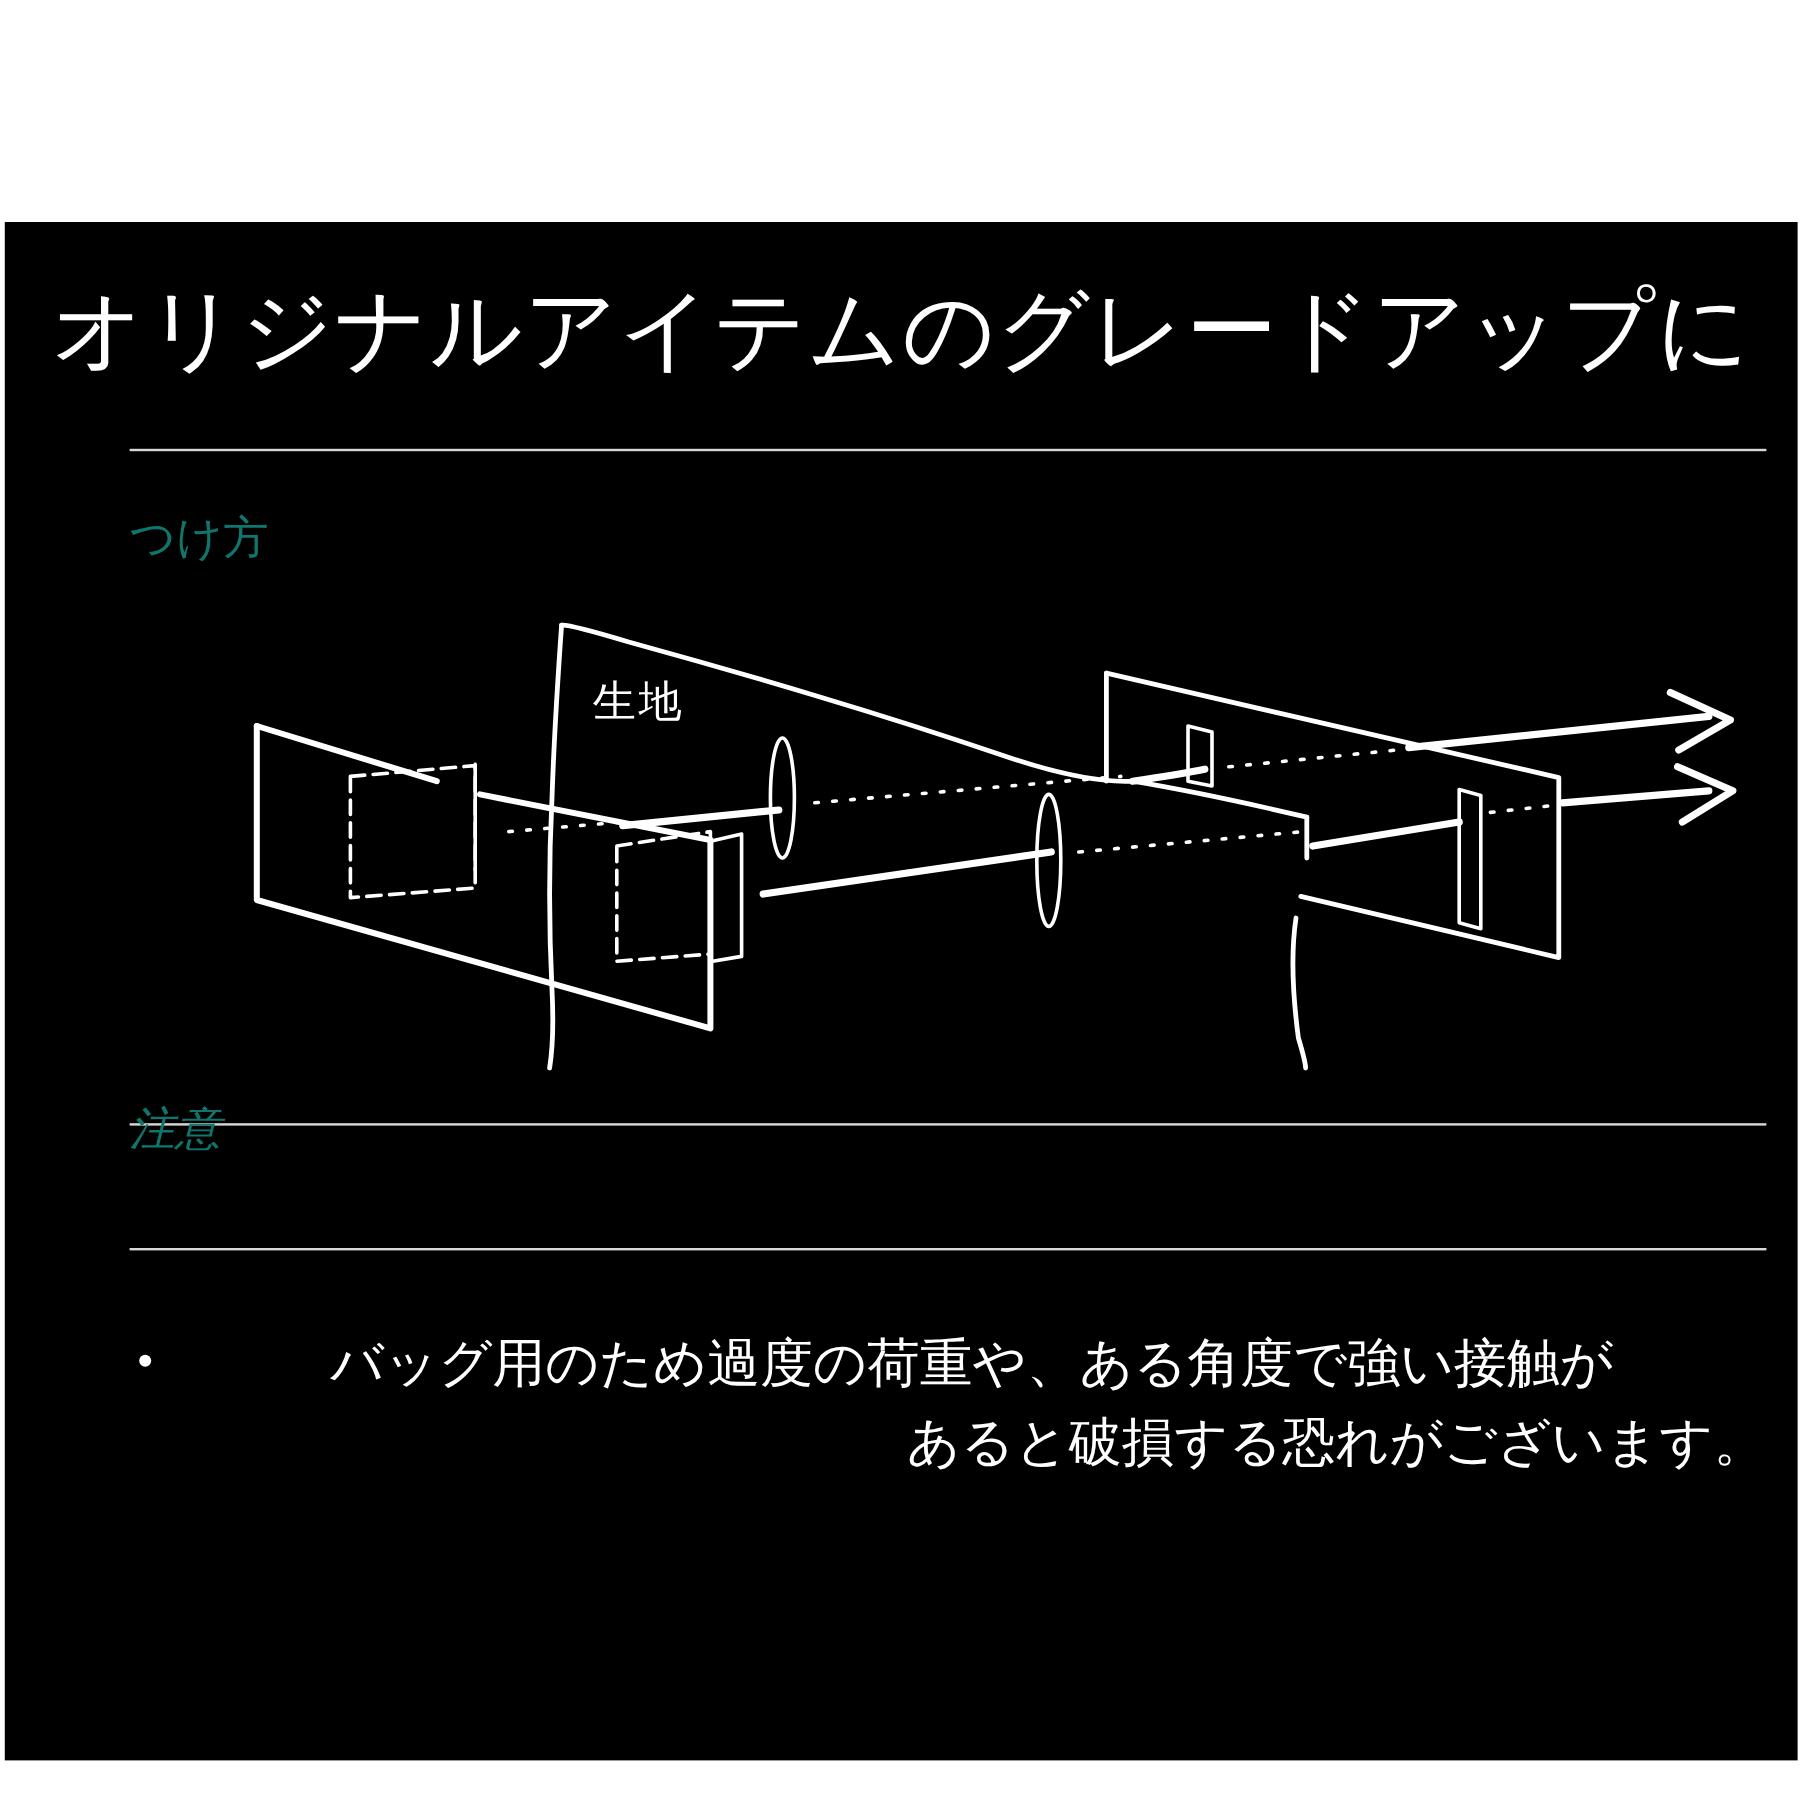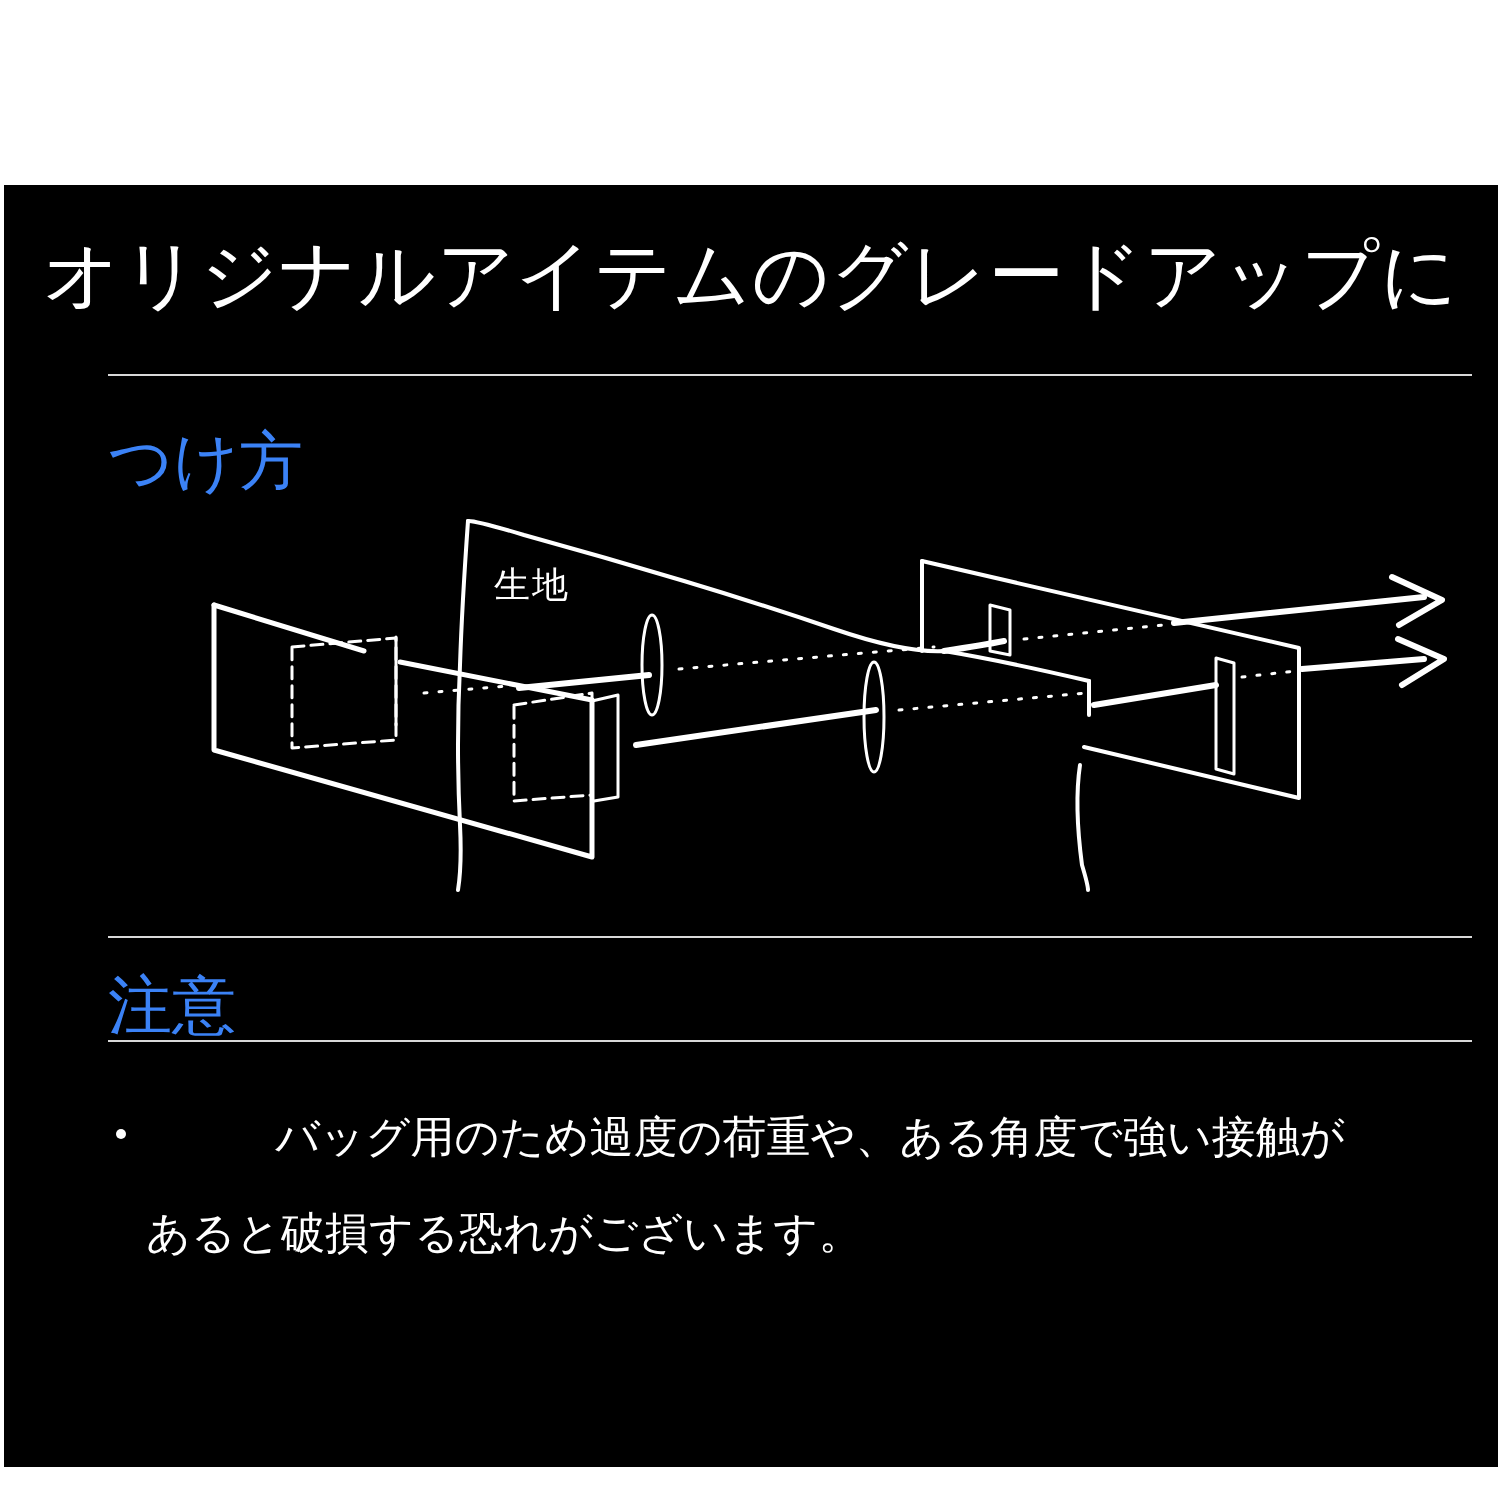--- a/index.html
+++ b/index.html
@@ -42,27 +42,27 @@
       width: 1364px;
       height: 0;
       border-top: 2px solid #d8d8d8;
     }
     .rule-1 { top: 189px; }
     .rule-2 { top: 751px; }
     .rule-3 { top: 855px; left: 104px; width: 1364px; }
     .section-heading {
       position: absolute;
       left: 104px;
-      font-size: 64px;
+      font-size: 38px;
       line-height: 1;
-      color: #3b82f6;
+      color: #0f766e;
       white-space: nowrap;
     }
     .heading-howto { top: 244px; }
-    .heading-caution { top: 788px; }
+    .heading-caution { top: 736px; font-style: italic; }
     .diagram {
       position: absolute;
       left: 0;
       top: 0;
       width: 1494px;
       height: 1130px;
       pointer-events: none;
     }
     .diagram-label {
       position: absolute;
@@ -83,21 +83,21 @@
       color: #ffffff;
       line-height: 1;
     }
     .note {
       position: relative;
       padding-left: 36px;
       white-space: nowrap;
     }
     .note-1 { margin-top: 0; }
     .note-2 { margin-top: 50px; text-align: center; }
-    .note-2-cont { margin-top: 52px; padding-left: 34px; }
+    .note-2-cont { margin-top: 22px; padding-left: 34px; text-align: right; }
     .bullet {
       position: absolute;
       left: 4px;
       top: 14px;
       width: 10px;
       height: 10px;
       background: #ffffff;
       border-radius: 50%;
     }
   </style>

